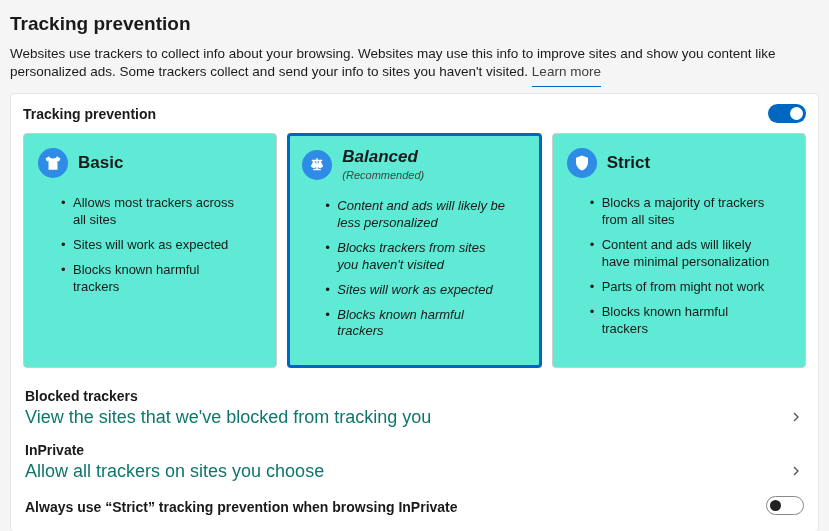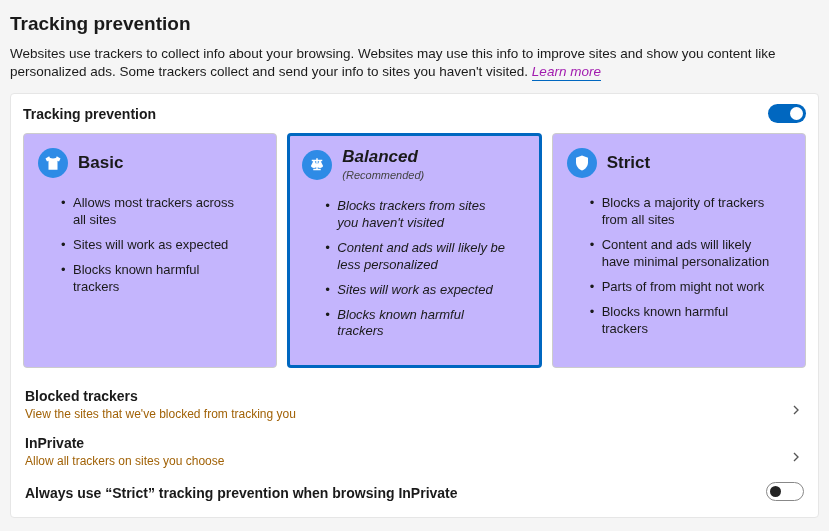--- a/index.html
+++ b/index.html
@@ -18,21 +18,21 @@
     font-size: 19px;
     font-weight: 600;
     margin: 0 0 10px 0;
   }
   .page-desc {
     font-size: 13.5px;
     color: #1a1a1a;
     margin: 0 0 12px 0;
     line-height: 1.35;
   }
-  .link { color: #a21caf; text-decoration: none; border-bottom: 1px solid #0067c0; padding-bottom: 1px; font-style: italic; }
+  .link { color: #404040; text-decoration: none; border-bottom: 1px solid #0067c0; padding-bottom: 7px; }
   .panel {
     background: #fff;
     border: 1px solid #e6e6e6;
     border-radius: 4px;
     padding: 10px 12px 12px 12px;
   }
   .panel-header {
     display: flex;
     align-items: center;
     justify-content: space-between;
@@ -57,21 +57,21 @@
     width: 11px; height: 11px; background: #222;
     border-radius: 50%; top: 3px; left: 3px;
   }
   .cards { display: flex; gap: 10px; }
   .card {
     flex: 1;
     border: 1px solid #ccc;
     border-radius: 4px;
     padding: 14px 14px 10px 14px;
     cursor: pointer;
-    background: #c4b5fd;
+    background: #5eead4;
   }
   .card.selected { border: 3px solid #0067c0; padding: 12px 12px 8px 12px; font-style: italic; }
   .card-head { display: flex; align-items: center; gap: 10px; margin-bottom: 12px; }
   .card-title { font-size: 17px; font-weight: 600; line-height: 1.1; }
   .card-sub { font-size: 11px; color: #444; margin-top: 2px; }
   .card-icon {
     width: 30px; height: 30px; border-radius: 50%;
     background: #2e8be6; display: flex; align-items: center; justify-content: center;
     flex-shrink: 0;
   }
@@ -96,21 +96,21 @@
     color: #1a1a1a;
   }
   .row {
     display: flex;
     align-items: flex-end;
     justify-content: space-between;
     padding: 10px 2px 4px 2px;
     cursor: pointer;
   }
   .row-main .row-title { font-weight: 600; font-size: 14px; }
-  .row-main .row-sub { font-size: 12px; color: #a16207; margin-top: 3px; }
+  .row-main .row-sub { font-size: 18px; color: #0f766e; margin-top: 3px; }
   .chevron { color: #555; }
   .divider { height: 10px; }
 </style>
 </head>
 <body>
 
 <h1 class="page-title">Tracking prevention</h1>
 <p class="page-desc">
   <span>Websites use trackers to collect info about your browsing. Websites may use this info to improve sites and show you content like personalized ads. Some trackers collect and send your info to sites you haven't visited. </span><a href="#" class="link">Learn more</a>
 </p>
@@ -147,22 +147,22 @@
           <svg viewBox="0 0 24 24" width="18" height="18">
               <path d="M11 3h2v2h6v2h-2l3 6c0 1.7-1.8 3-4 3s-4-1.3-4-3l3-6h-2v10h4v2H7v-2h4V7H9l3 6c0 1.7-1.8 3-4 3s-4-1.3-4-3l3-6H5V5h6V3z"></path>
             </svg>
         </div>
         <div>
           <div class="card-title">Balanced</div>
           <div class="card-sub">(Recommended)</div>
         </div>
       </div>
       <ul>
+        <li>Content and ads will likely be less personalized</li>
         <li>Blocks trackers from sites you haven't visited</li>
-        <li>Content and ads will likely be less personalized</li>
         <li>Sites will work as expected</li>
         <li>Blocks known harmful trackers</li>
       </ul>
     </div>
 
     <div class="card">
       <div class="card-head">
         <div class="card-icon">
           <svg viewBox="0 0 24 24" width="18" height="18">
               <path d="M12 2l8 3v6c0 5-3.4 9.5-8 11-4.6-1.5-8-6-8-11V5l8-3z"></path>

